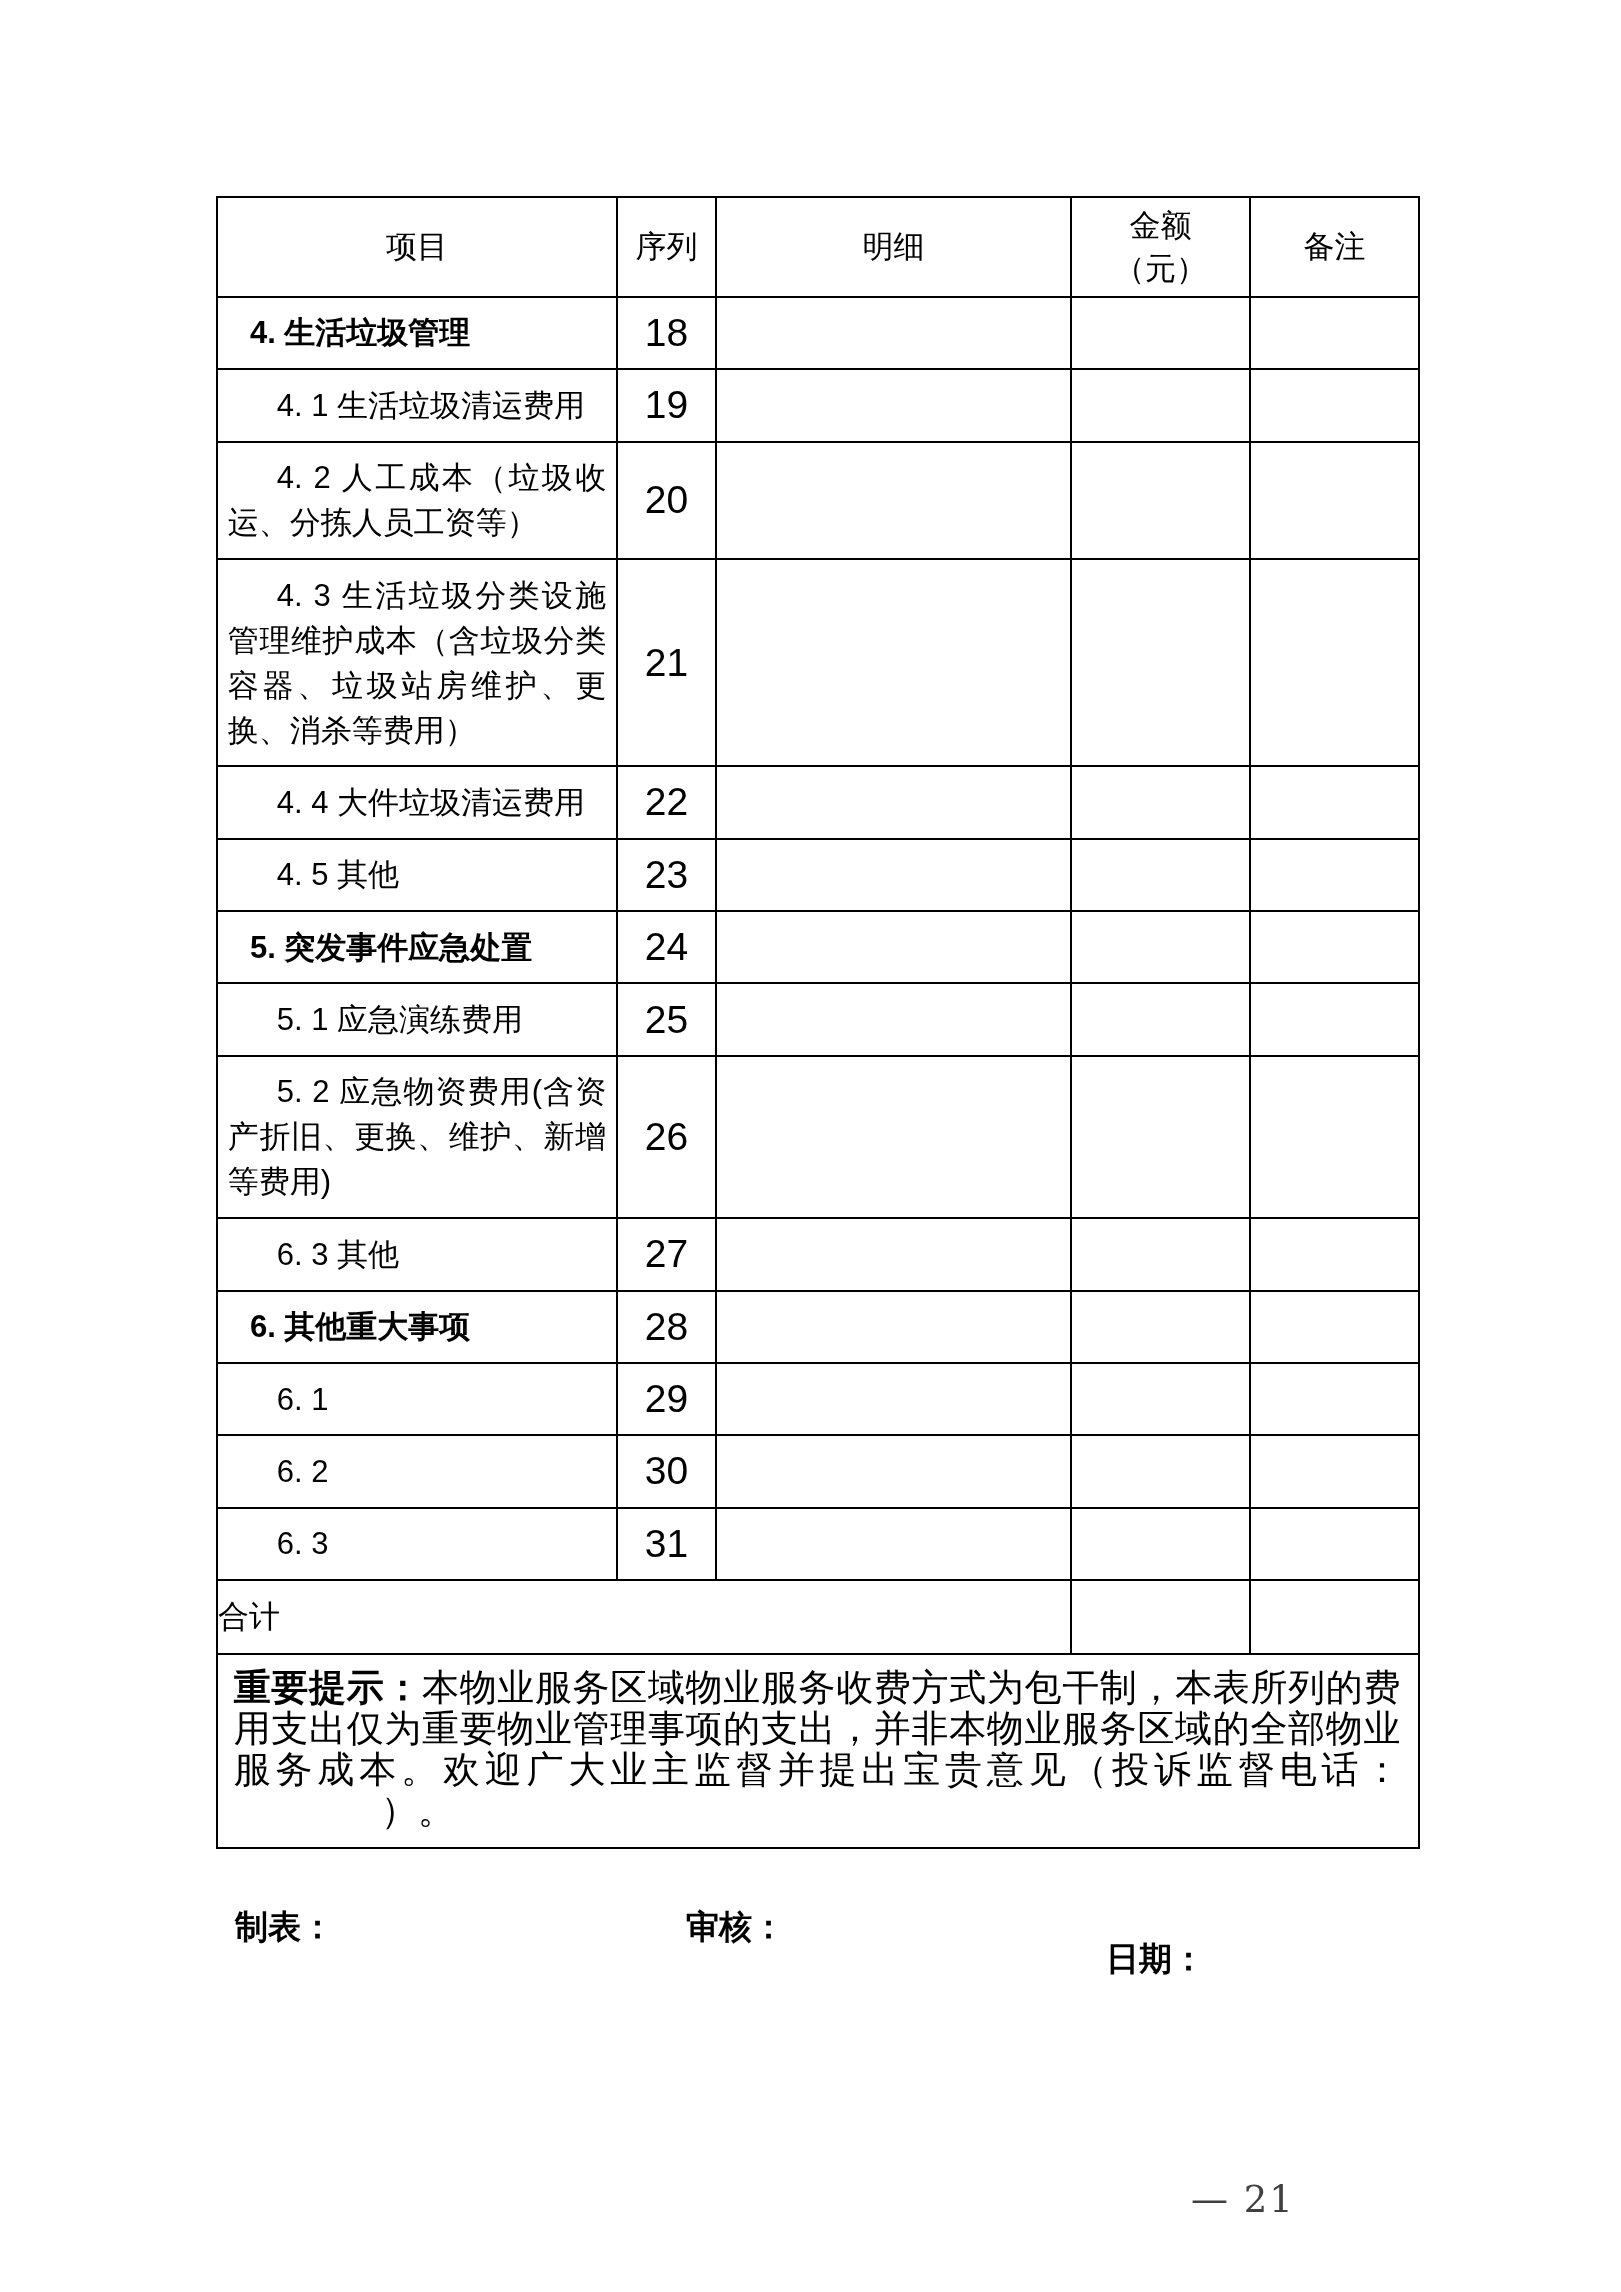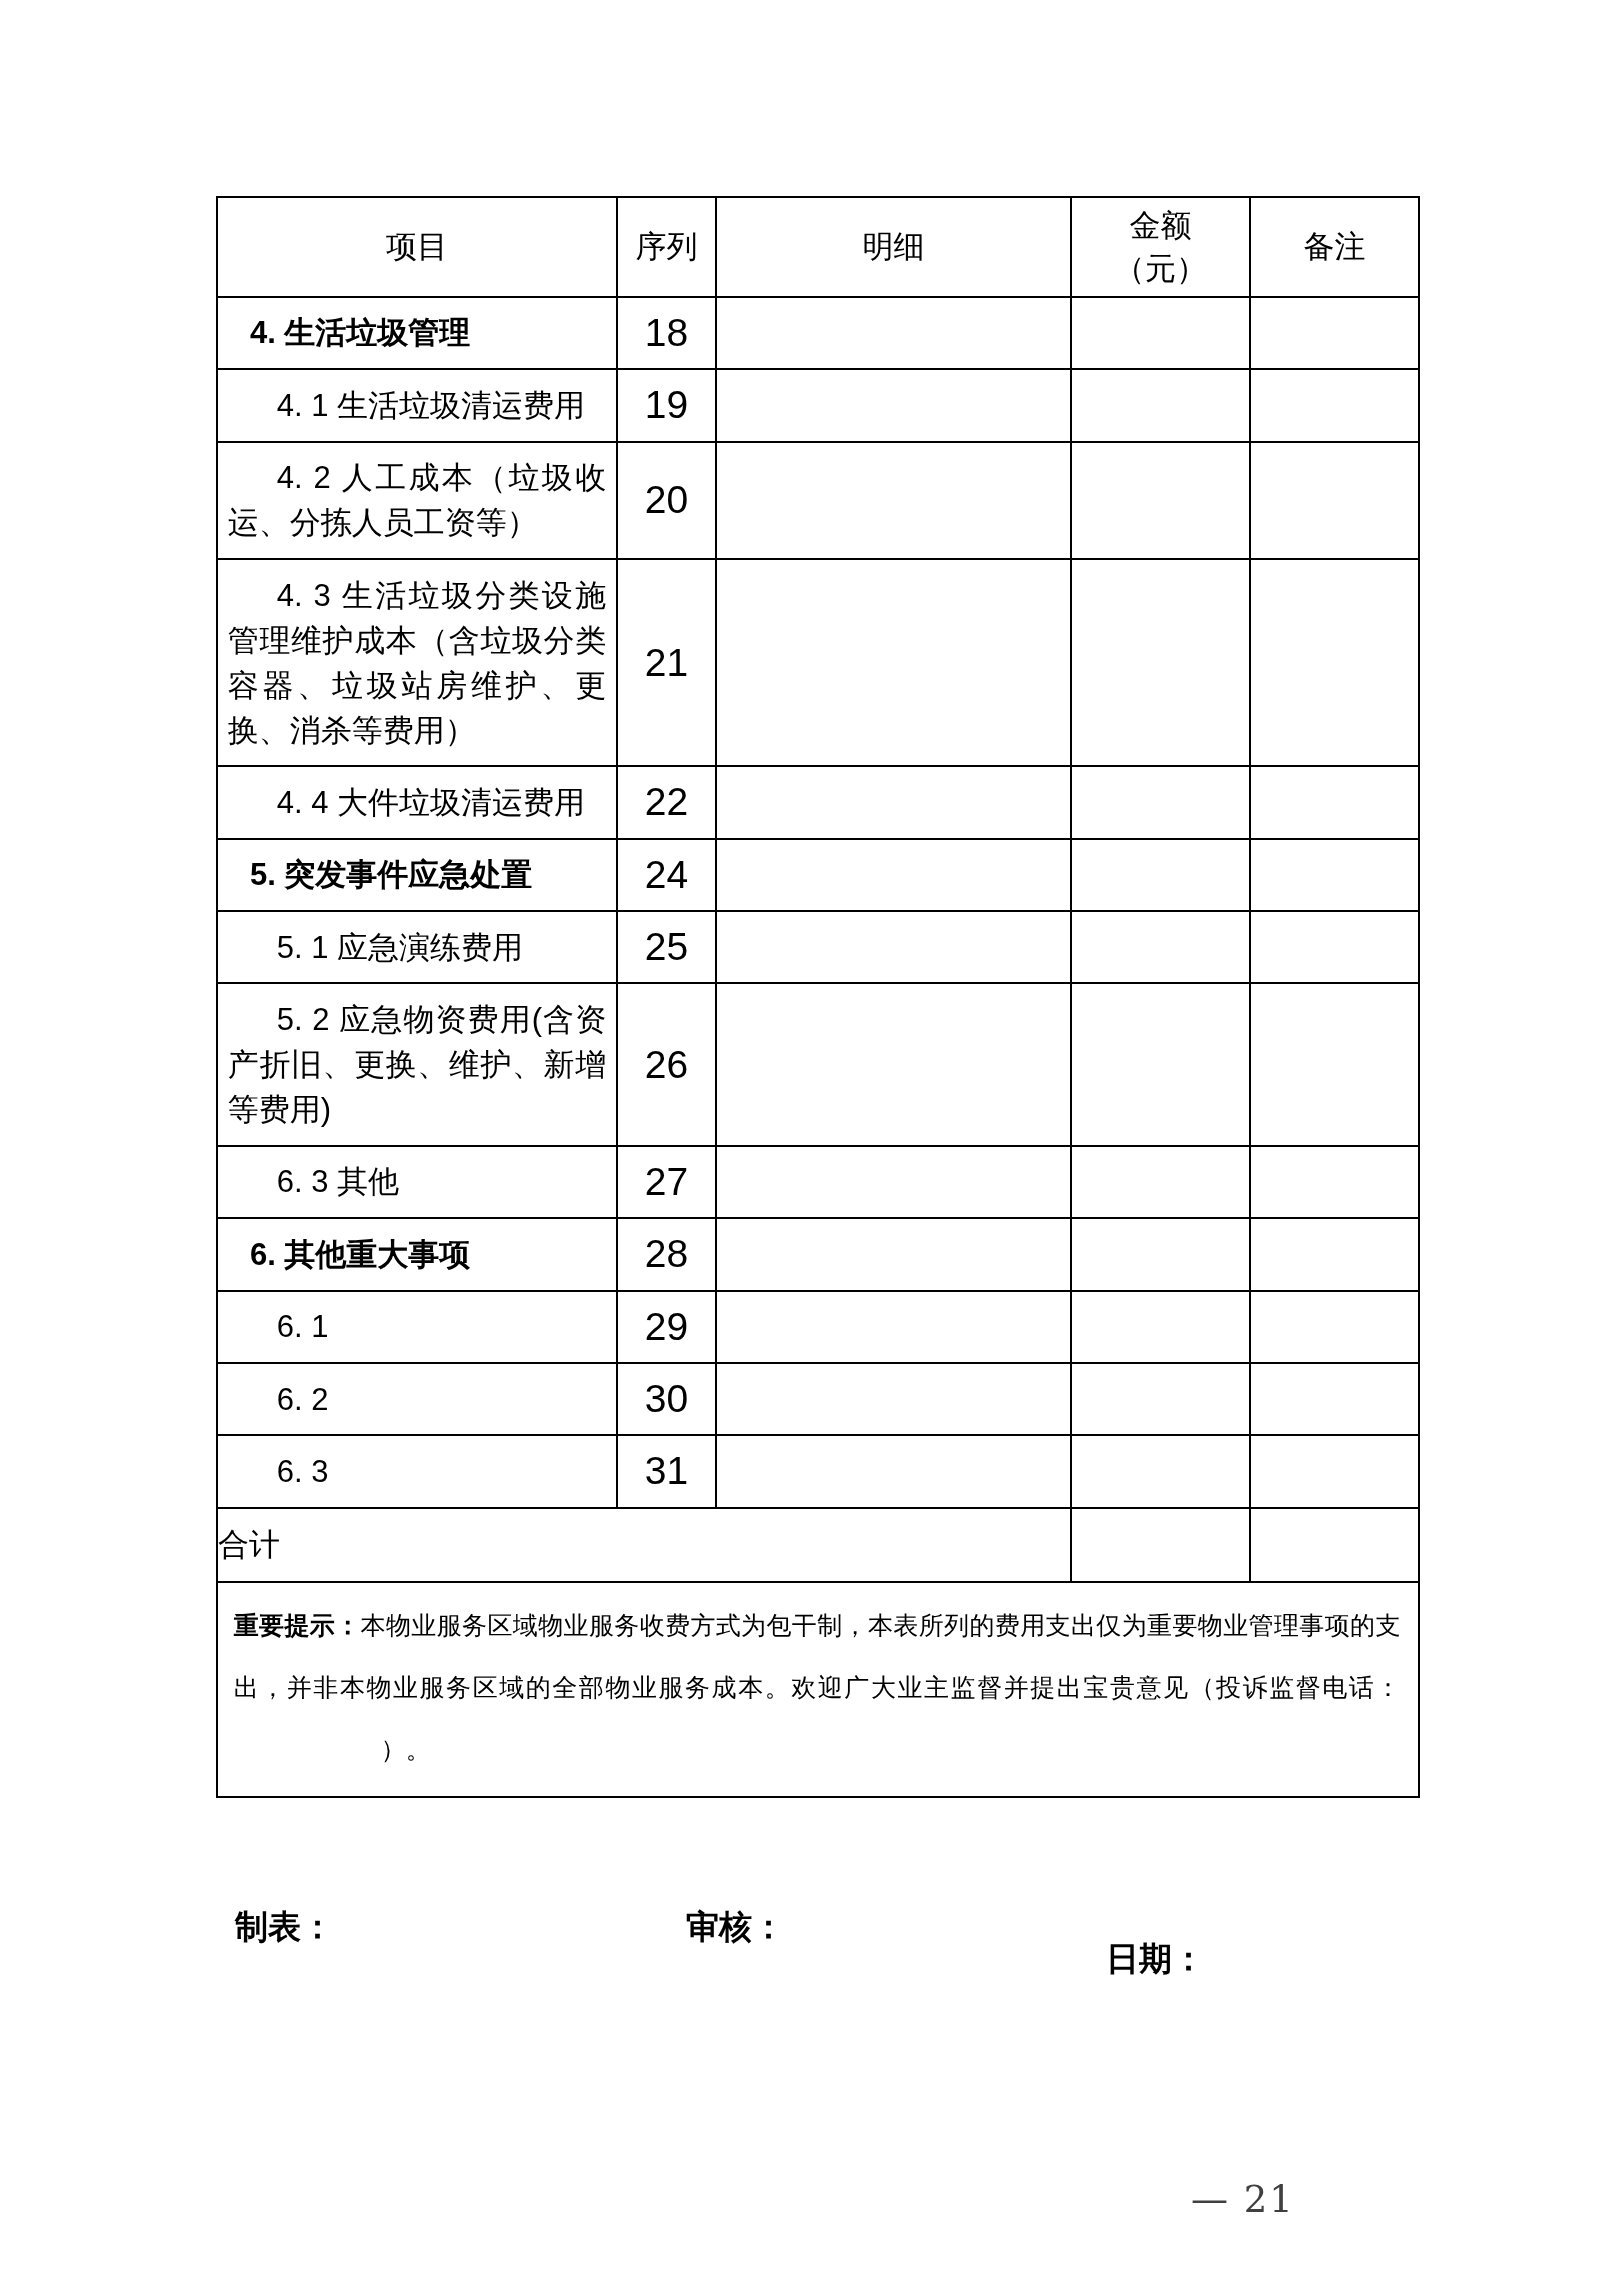--- a/index.html
+++ b/index.html
@@ -28,21 +28,21 @@
   td.c-item.sub-item  { text-indent:49px; }
   td.c-item.bold-item { font-weight:700; text-indent:5.9px;padding-left:26px; }
   td.c-seq {
     font-size:39px; text-align:center; font-weight:400;
   }
   td.c-detail, td.c-amount, td.c-remark { background:#fff; }
   td.total-cell {
     font-size:31px; text-align:left; height:74px; font-weight:400;
   }
   td.note-cell {
-    font-size:25px; line-height:62px; padding:11.8px 17.6px 15.7px 15.7px;
+    font-size:37px; line-height:41px; padding:11.8px 17.6px 15.7px 15.7px;
     text-align:justify; text-justify:inter-character;
   }
   .note-prefix { font-weight:700; }
   .phone-blank { display:inline-block; width:147px; }
   .footer-line {
     position:absolute; top:1905px; left:0; width:1608px; height:49px;
     font-size:33px; font-weight:700;
   }
   .f-make   { position:absolute; left:235px;  top:0; }
   .f-review { position:absolute; left:686px;  top:0; }
@@ -108,20 +108,27 @@
           <td class="c-remark"></td>
         </tr>
         <tr>
           <td class="c-item sub-item">4. 4 大件垃圾清运费用</td>
           <td class="c-seq">22</td>
           <td class="c-detail"></td>
           <td class="c-amount"></td>
           <td class="c-remark"></td>
         </tr>
         <tr>
+          <td class="c-item sub-item">4. 5 其他</td>
+          <td class="c-seq">23</td>
+          <td class="c-detail"></td>
+          <td class="c-amount"></td>
+          <td class="c-remark"></td>
+        </tr>
+        <tr>
           <td class="c-item bold-item">5. 突发事件应急处置</td>
           <td class="c-seq">24</td>
           <td class="c-detail"></td>
           <td class="c-amount"></td>
           <td class="c-remark"></td>
         </tr>
         <tr>
           <td class="c-item sub-item">5. 1 应急演练费用</td>
           <td class="c-seq">25</td>
           <td class="c-detail"></td>

